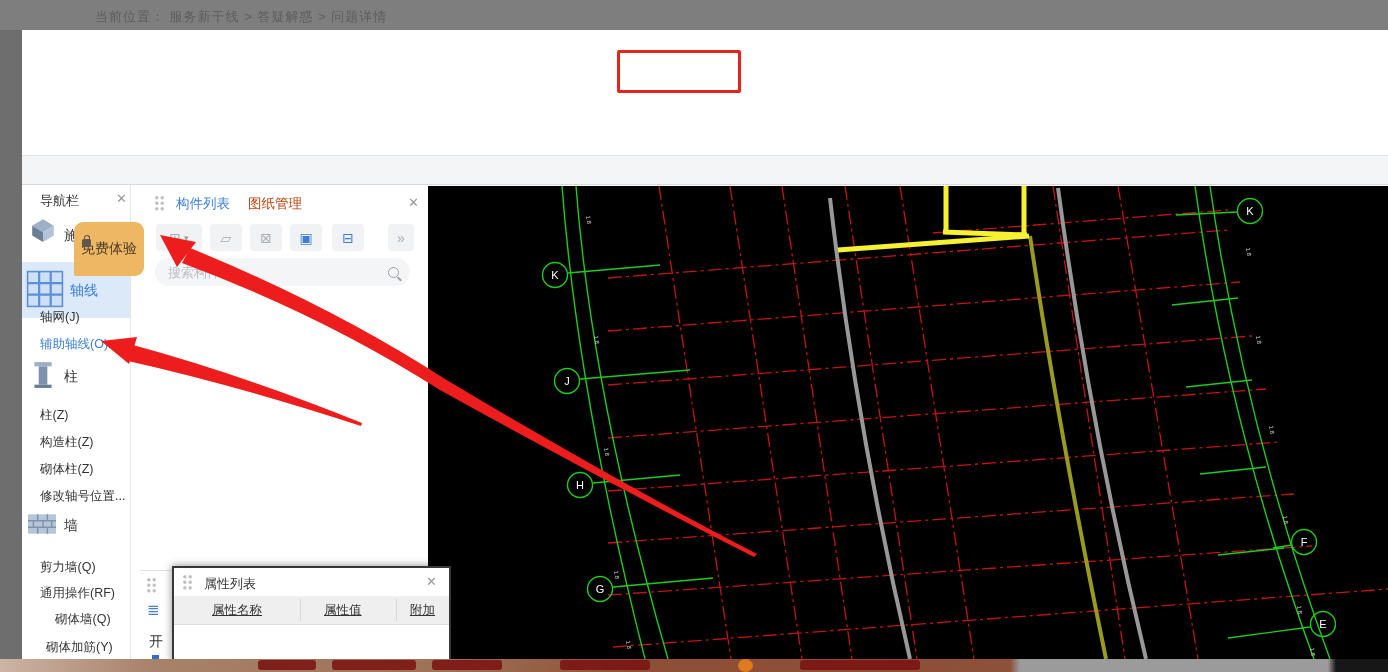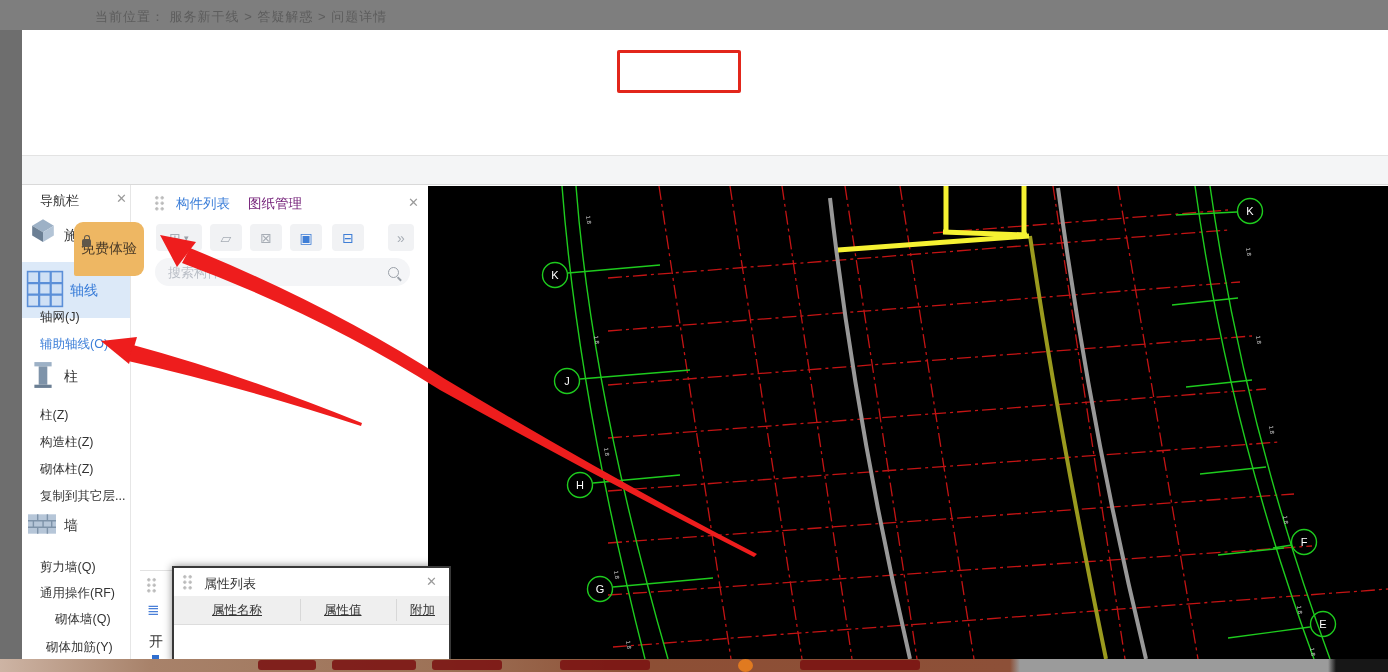--- a/index.html
+++ b/index.html
@@ -49,21 +49,21 @@
   .close-x{color:#9a9a9a;font-size:13px;}
   #badge{left:52px;top:37px;background:#eeb763;color:#4a3b28;font-size:14px;padding:18px 7px;
          border-radius:9px 9px 9px 2px;z-index:6;white-space:nowrap;}
   .mlock{position:absolute;left:8px;top:17px;width:9px;height:8px;background:#5f574a;border-radius:2px;}
   .mlock::before{content:"";position:absolute;left:1.5px;top:-4px;width:4px;height:4px;border:1.5px solid #5f574a;border-bottom:none;border-radius:3px 3px 0 0;}
 
   
   #comp-panel{left:148px;top:185px;width:280px;height:474px;background:#fff;z-index:4;}
   .dots{position:absolute;width:11px;height:17px;
         background:radial-gradient(circle,#b9b9b9 1.4px,transparent 1.6px);background-size:5.5px 5.5px;}
-  .ptab{position:absolute;top:10px;font-size:13.5px;color:#701a75;}
+  .ptab{position:absolute;top:10px;font-size:13.5px;color:#c2410c;}
   .ptab.active{color:#3a7dd8;}
   .tbtn{position:absolute;top:39px;height:27px;background:#f1f2f4;border-radius:4px;
         display:flex;align-items:center;justify-content:center;gap:3px;}
   .tbtn .ic{font-size:14px;color:#a7adb5;}
   .tbtn .ic.blue{color:#3f7ed6;}
   .tbtn .cr{font-size:9px;color:#9aa0a8;}
   #search-pill{left:7px;top:73px;width:255px;height:28px;background:#f4f5f7;border-radius:14px;}
   #search-ph{left:20px;top:79px;font-size:13px;color:#b9bec6;}
   .mag{position:absolute;width:9px;height:9px;border:1.5px solid #9aa0a8;border-radius:50%;}
   .mag::after{content:"";position:absolute;width:5px;height:1.5px;background:#9aa0a8;transform:rotate(45deg);right:-4px;bottom:-2px;}
@@ -363,21 +363,21 @@
   <svg class="abs" style="left:10px;top:176px" width="22" height="28" viewBox="0 0 20 26">
     <rect x="2" y="1" width="16" height="4" fill="#9db1c6"></rect>
     <rect x="6" y="5" width="8" height="17" fill="#7e93a9"></rect>
     <rect x="2" y="22" width="16" height="3" fill="#6b7f94"></rect>
   </svg>
   <span class="sb-group-label" style="left:42px;top:183px">柱</span>
 
   <span class="sb-text" style="left:18px;top:222px">柱(Z)</span>
   <span class="sb-text" style="left:18px;top:249px">构造柱(Z)</span>
   <span class="sb-text" style="left:18px;top:276px">砌体柱(Z)</span>
-  <span class="sb-text" style="left:18px;top:303px">复制到其它层...</span>
+  <span class="sb-text" style="left:18px;top:303px">修改轴号位置...</span>
 
   <svg class="abs" style="left:6px;top:326px" width="28" height="26" viewBox="0 0 26 22">
     <rect x="0" y="2" width="26" height="18" fill="#b6c6d8"></rect>
     <path d="M0 8 H26 M0 14 H26 M9 2 V8 M18 2 V8 M5 8 V14 M14 8 V14 M22 8 V14 M9 14 V20 M18 14 V20" stroke="#7e93a9" stroke-width="1.3" fill="none"></path>
   </svg>
   <span class="sb-group-label" style="left:42px;top:332px">墙</span>
 
   <span class="sb-text" style="left:18px;top:374px">剪力墙(Q)</span>
   <span class="sb-text" style="left:18px;top:400px">通用操作(RF)</span>
   <span class="sb-text" style="left:33px;top:426px">砌体墙(Q)</span>

